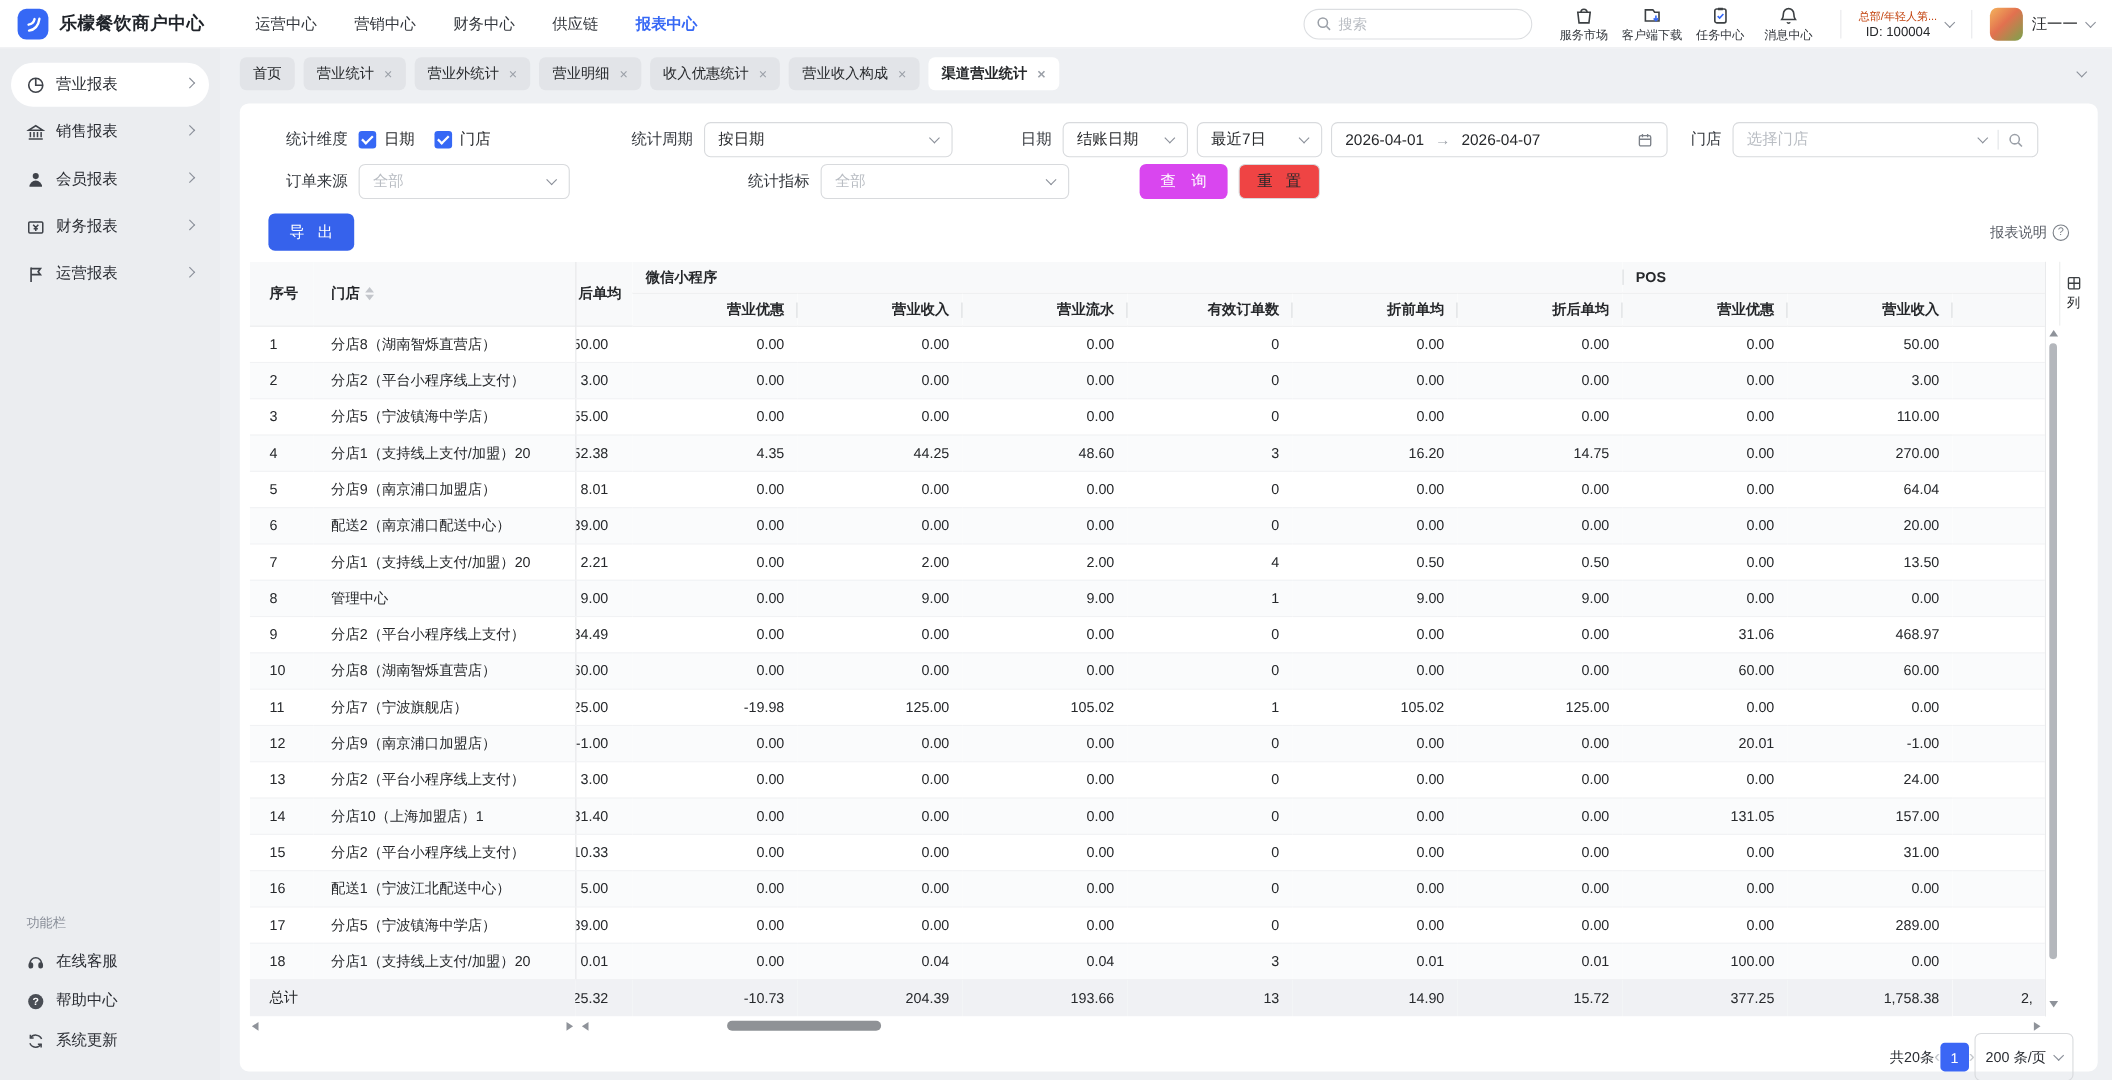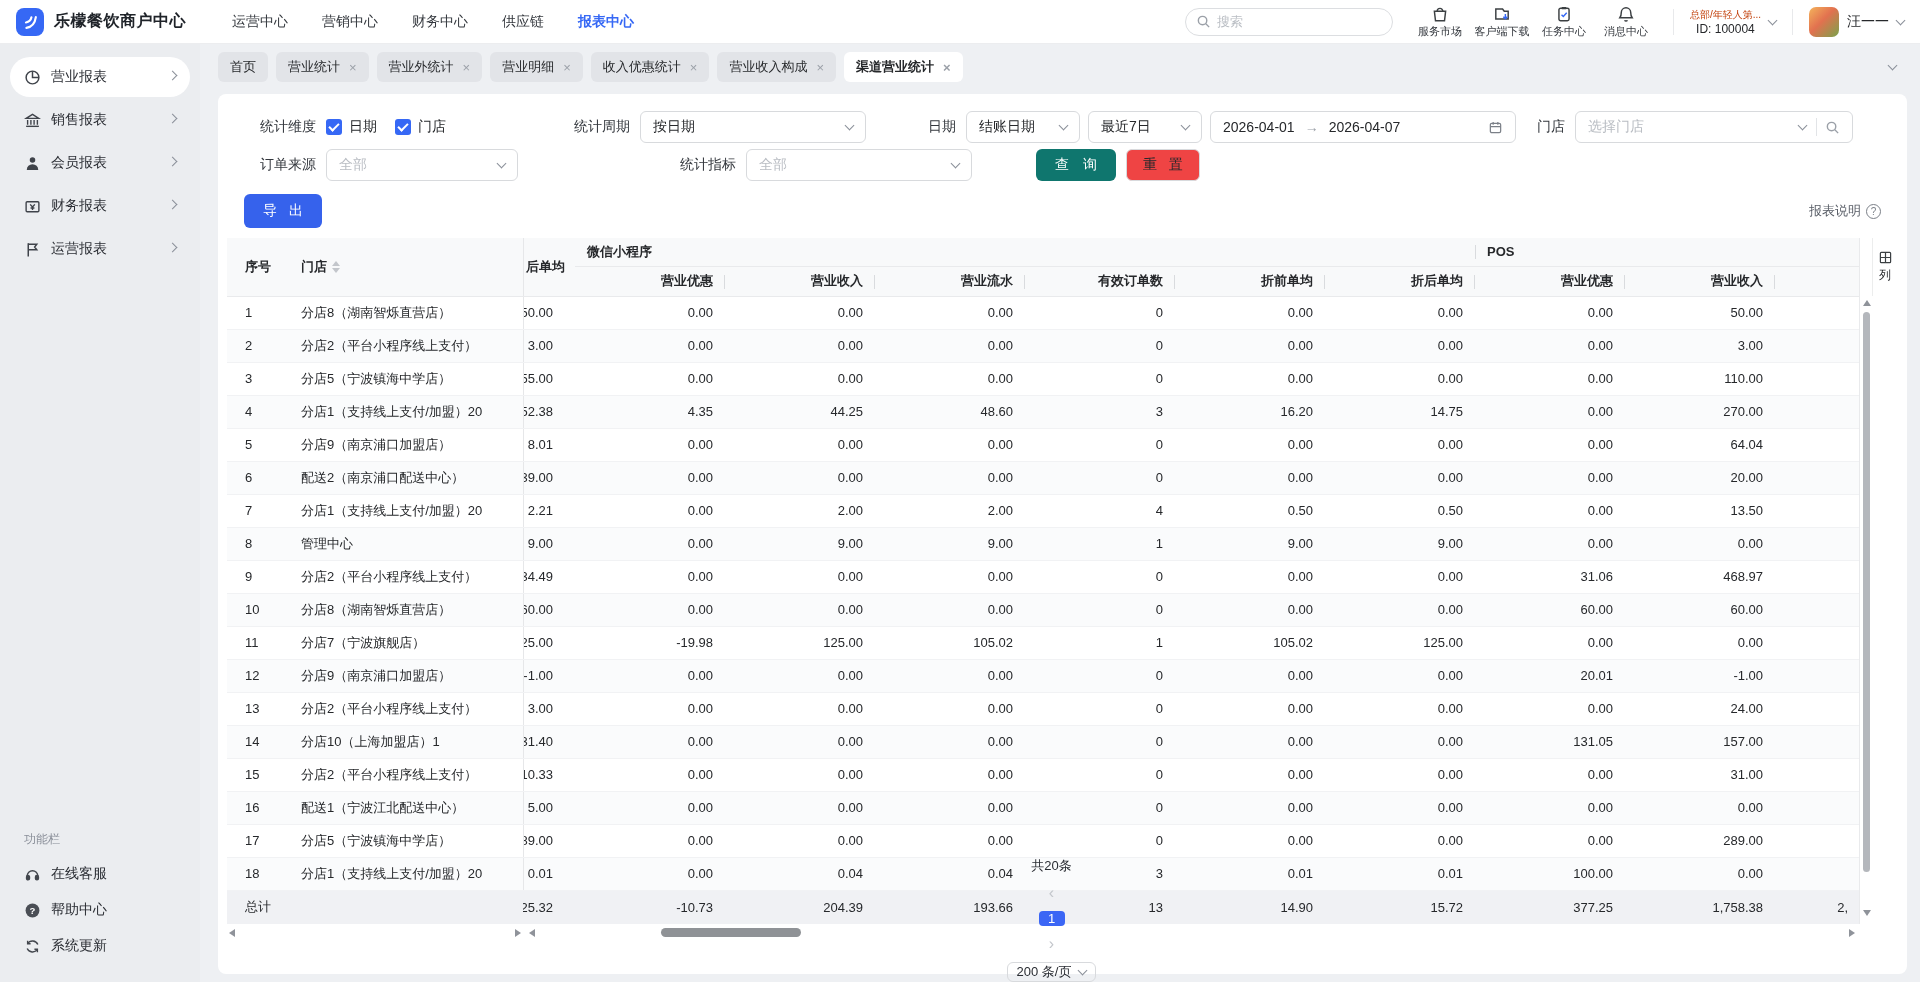--- a/index.html
+++ b/index.html
@@ -59,21 +59,21 @@
   .cbitem { display:flex; align-items:center; gap:7px; cursor:pointer; }
   .cb { width:16px; height:16px; border-radius:3px; background:#3668f5; position:relative; }
   .cb::after { content:""; position:absolute; left:5px; top:2px; width:4px; height:8px; border-right:2px solid #fff; border-bottom:2px solid #fff; transform:rotate(45deg); }
   .sel { height:32px; border:1px solid #d8dadd; border-radius:6px; display:flex; align-items:center; padding:0 12px; font-size:14px; color:#26282b; position:relative; cursor:pointer; background:#fff; }
   .sel .sel-val { flex:1; white-space:nowrap; overflow:hidden; }
   .sel .placeholder { color:#b9bdc3; }
   .sel .chev { margin-left:8px; flex:none; }
   .daterange { height:32px; border:1px solid #d8dadd; border-radius:6px; display:flex; align-items:center; gap:10px; padding:0 12px; font-size:14px; color:#26282b; cursor:pointer; }
   .daterange .arrow { color:#9ba0a8; }
   .btn { height:32px; border-radius:6px; display:flex; align-items:center; justify-content:center; font-size:14px; cursor:pointer; border:none; }
-  .btn-query { background:#0f766e; color:#fff; padding:0 14px; letter-spacing:5px; text-indent:5px;text-align:center; }
+  .btn-query { background:#d946ef; color:#fff; padding:0 14px; letter-spacing:5px; text-indent:5px;text-align:center; }
   .btn-reset { background:#ef4444; color:#26282b; border:1px solid #d8dadd; padding:0 12px; letter-spacing:4px; text-indent:4px; margin-left:10px; }
   .toolrow { display:flex; align-items:center; justify-content:space-between; padding:0 26px; margin:12px 0 10px; }
   .btn-export { background:#3662ec; color:#fff; height:34px; padding:0 15px; letter-spacing:4px; text-indent:4px; border-radius:6px; }
   .report-info { display:flex; align-items:center; gap:5px; font-size:13px; color:#505archive660; color:#585d66; cursor:pointer; }
   .qmark { width:15px; height:15px; border:1px solid #7b8088; border-radius:50%; font-size:10px; color:#7b8088; display:flex; align-items:center; justify-content:center; }
 
   
   .table-zone { margin:0 9px; display:flex; }
   .tbl { width:1633px; flex:none; border-right:1px solid #e9eaec; overflow:hidden; }
   table { border-collapse:collapse; table-layout:fixed; width:1633px; font-size:13px; }
@@ -112,21 +112,21 @@
   .vthumb { position:absolute; left:2px; top:74px; width:7px; height:560px; border-radius:4px; background:#b4b7bc; }
 
   
   .hscroll { margin:2px 9px 0; height:14px; position:relative; }
   .htri { width:0; height:0; position:absolute; top:3px; }
   .htri.l { border-top:4px solid transparent; border-bottom:4px solid transparent; border-right:6px solid #8f939a; }
   .htri.r { border-top:4px solid transparent; border-bottom:4px solid transparent; border-left:6px solid #8f939a; }
   .hthumb { position:absolute; top:2px; left:434px; width:140px; height:9px; border-radius:5px; background:#8f9296; }
 
   
-  .pager { height:42px; display:flex; align-items:center; justify-content:flex-end; gap:10px; padding-right:22px; font-size:13px; color:#2a2d33;flex-direction:column; }
+  .pager { height:42px; display:flex; align-items:center; justify-content:flex-end; padding-right:22px; font-size:13px; color:#2a2d33; }
   .pg-chev { color:#c3c6cb; font-size:16px; cursor:pointer; line-height:1; }
   .pg-num { width:26px; height:26px; border-radius:4px; background:#3b66f5; color:#fff; display:flex; align-items:center; justify-content:center; font-size:13px; cursor:pointer; }
   .pg-size { height:44px; border:1px solid #d8dadd; border-radius:6px; display:flex; align-items:center; gap:8px; padding:0 9px; cursor:pointer; }
 
   svg { display:block; }
 </style>
 </head>
 <body>
 
 <header class="topbar">

